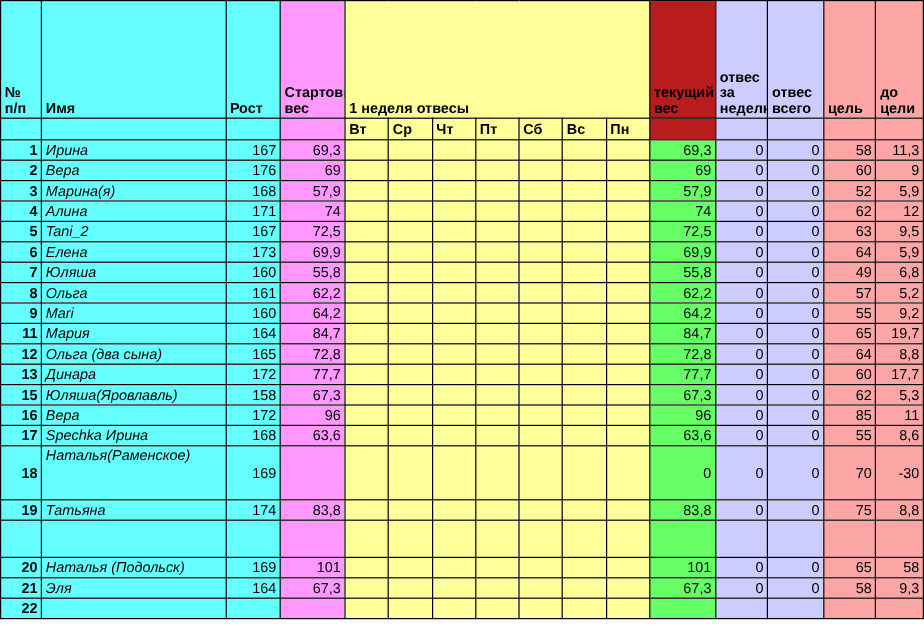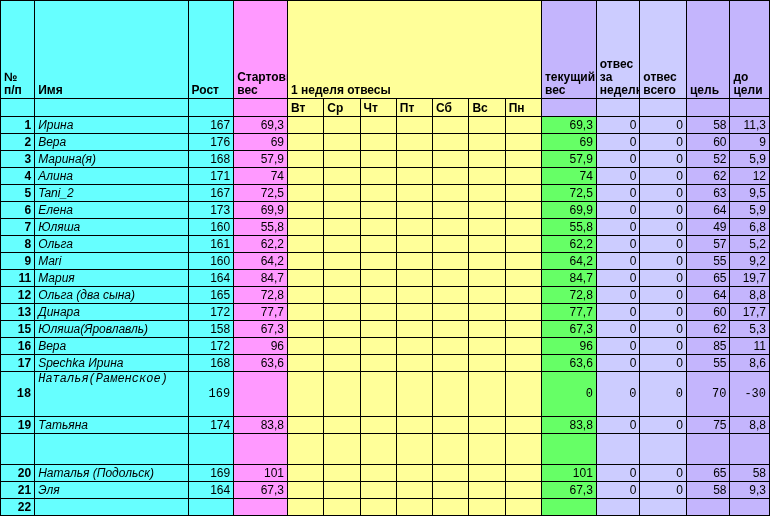--- a/index.html
+++ b/index.html
@@ -31,43 +31,43 @@
     font-weight:bold;
     vertical-align:bottom;
     text-align:left;
     white-space:normal;
     line-height:13px;
     padding-bottom:1px;
   }
   .c-cyan{background:#66ffff;}
   .c-pink{background:#ff99ff;}
   .c-yellow{background:#ffff99;}
-  .c-green{background:#c4b5fd;}
+  .c-green{background:#b91c1c;}
   .c-lgreen{background:#66ff66;}
   .c-periw{background:#ccccff;}
-  .c-brightyellow{background:#c4b5fd;}
+  .c-brightyellow{background:#fca5a5;}
 
   .num{text-align:right;}
   .ctr{text-align:center;}
   .italic{font-style:italic;}
   .bold{font-weight:bold;}
 
   
   .w-np{width:33px;}
   .w-name{width:148px;}
   .w-rost{width:44px;}
   .w-start{width:52px;}
   .w-day{width:35px;}
   .w-cur{width:53px;}
   .w-week{width:42px;}
   .w-all{width:45px;}
   .w-goal{width:42px;}
   .w-todo{width:38px;}
 
-  .tallrow td{height:44px;font-family:Liberation Mono, monospace;}
+  .tallrow td{height:44px;}
   .midrow td{height:30px;}
   .hdrrow td{height:96px;}
   .daysgroup{text-align:center;vertical-align:bottom;}
 </style>
 </head>
 <body>
 
 <table>
   <colgroup>
     <col class="w-np">

